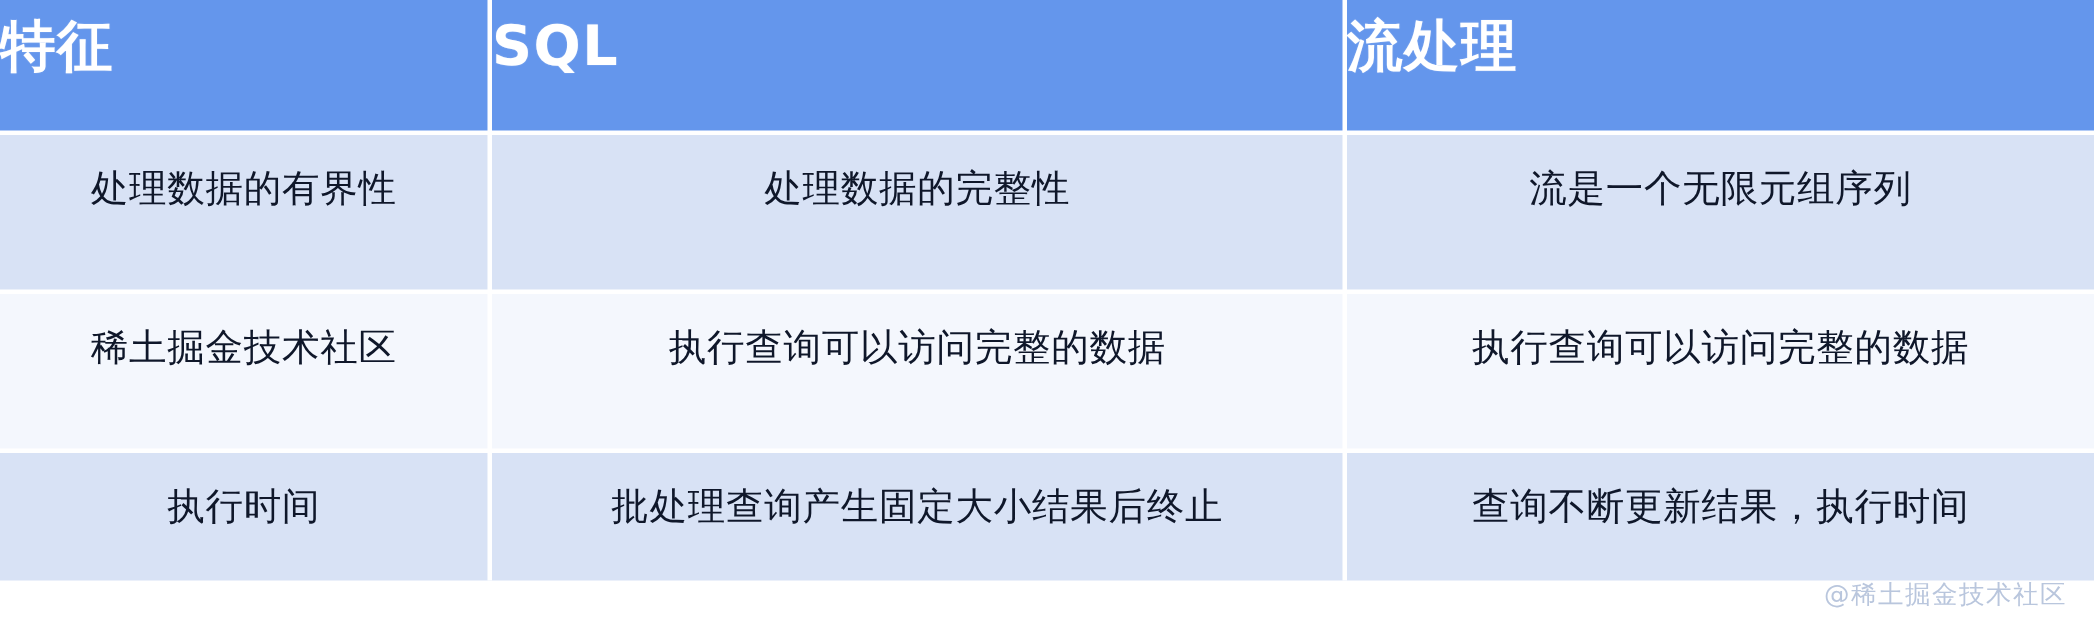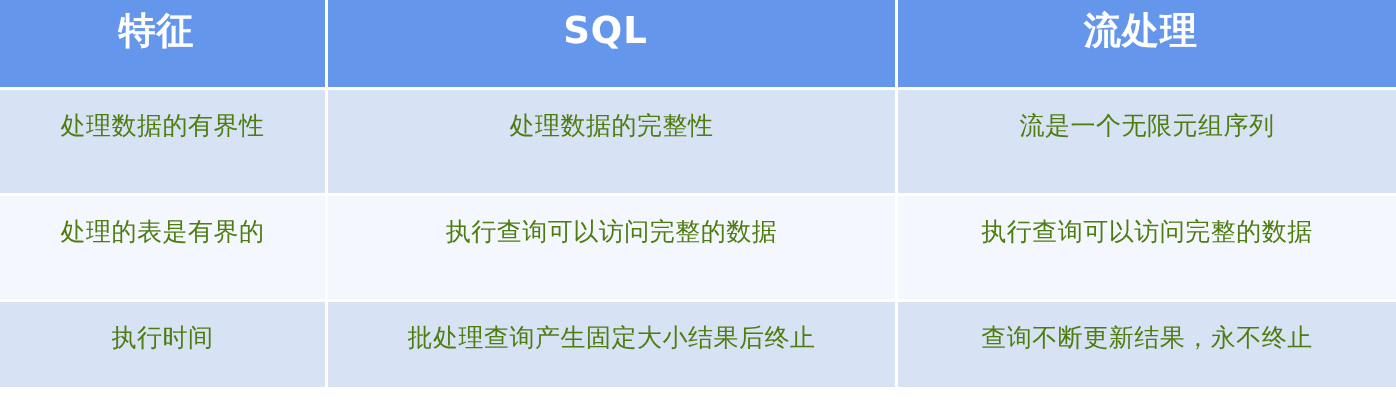--- a/index.html
+++ b/index.html
@@ -36,39 +36,39 @@
   .col-stream   { width: 498px; }
 
   
   .cmp-table thead th {
     height: 90px;
     background: #6496ec;
     color: #ffffff;
     font-weight: 700;
     font-size: 37px;
     line-height: 1.1;
-    text-align: center;
+    text-align: left;
     vertical-align: top;
     padding: 11px 12px 0 0;
     margin: 0;
     border-right: 3px solid #ffffff;
     border-bottom: 3px solid #ffffff;
     letter-spacing: 1px;
     text-shadow: 0 0 1px rgba(255,255,255,0.35);
     box-sizing: border-box;
   }
   .cmp-table thead th:last-child {
     border-right: none;
   }
 
   
   .cmp-table tbody td {
     text-align: center;
     vertical-align: top;
-    color: #4d7c0f;
+    color: #0f172a;
     font-size: 25px;
     line-height: 1.1;
     padding: 22px 10px 0 10px;
     border-right: 3px solid #ffffff;
     border-bottom: 3px solid #ffffff;
     letter-spacing: 0.5px;
     box-sizing: border-box;
     white-space: nowrap;
   }
   .cmp-table tbody td:last-child {
@@ -117,28 +117,29 @@
 
     <tbody>
 
       <tr class="row-shade">
         <td>处理数据的有界性</td>
         <td>处理数据的完整性</td>
         <td>流是一个无限元组序列</td>
       </tr>
 
       <tr class="row-light">
-        <td>处理的表是有界的</td>
+        <td>稀土掘金技术社区</td>
         <td>执行查询可以访问完整的数据</td>
         <td>执行查询可以访问完整的数据</td>
       </tr>
 
       <tr class="row-shade row-last">
         <td>执行时间</td>
         <td>批处理查询产生固定大小结果后终止</td>
-        <td>查询不断更新结果，永不终止</td>
+        <td>查询不断更新结果，执行时间</td>
       </tr>
 
     </tbody>
   </table>
 
+  <div class="watermark">@稀土掘金技术社区</div>
 
 </div>
 
 </body></html>

